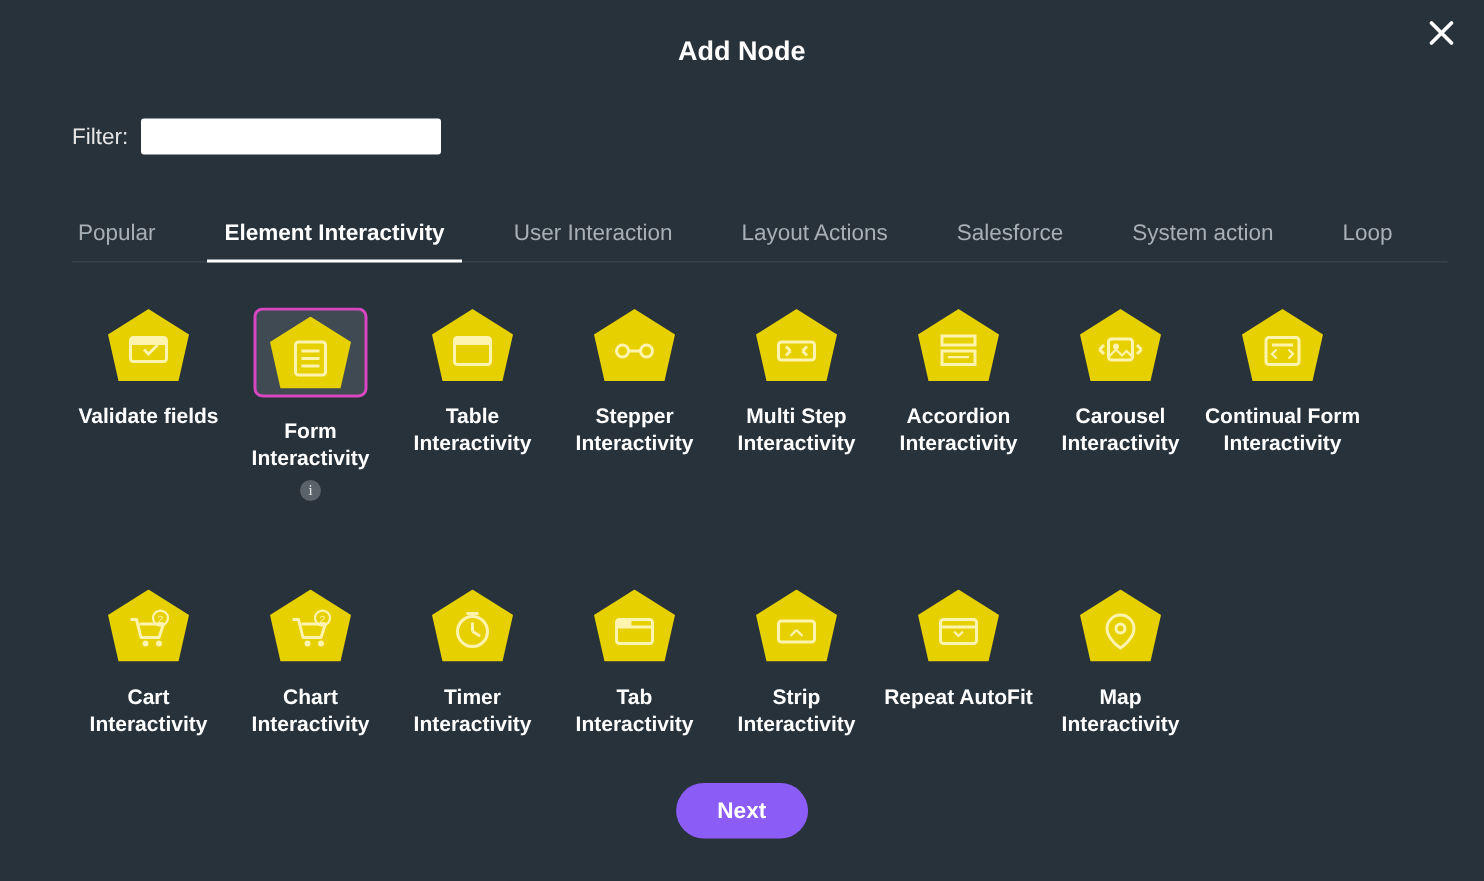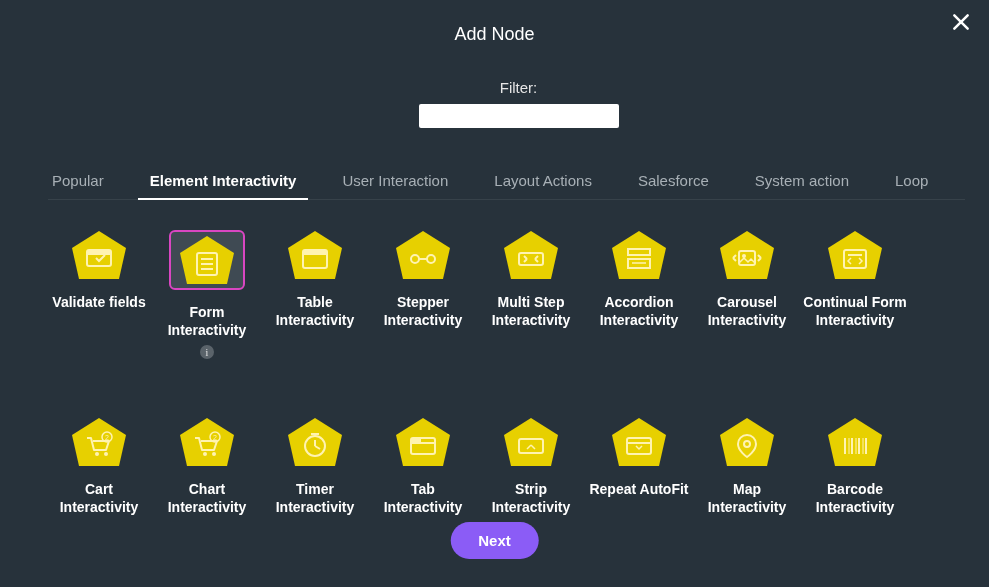--- a/index.html
+++ b/index.html
@@ -18,30 +18,29 @@
     top: 12px;
     right: 18px;
     cursor: pointer;
     background: none;
     border: none;
     padding: 0;
   }
   .close-btn svg { width: 20px; height: 20px; }
   .title {
     text-align: center;
-    font-weight: 400;
+    font-weight: 700;
     font-size: 18px;
     padding-top: 24px;
   }
   .filter-row {
     display: flex;
     align-items: center;
     gap: 8px;
     margin: 34px 0 0 48px;
-    flex-direction: column;
   }
   .filter-label { font-size: 15px; color: #e6e6e6; }
   .filter-input {
     width: 200px;
     height: 24px;
     background: #fff;
     border: none;
     border-radius: 2px;
     padding: 2px 8px;
     font-size: 14px;
@@ -398,36 +397,17 @@
     <polygon points="27,0 54,17 47,48 7,48 0,17" fill="#e7d000"></polygon>
     <g transform="translate(27,28)">
                 <path d="M0 -11 c-5 0 -9 4 -9 9 c0 7 9 13 9 13 s9 -6 9 -13 c0 -5 -4 -9 -9 -9 z" fill="none" stroke="#fff3b0" stroke-width="2"></path>
                 <circle cx="0" cy="-2" r="3" fill="none" stroke="#fff3b0" stroke-width="2"></circle>
               </g>
   </svg>
           </div>
         </div>
         <div class="node-label">Map Interactivity</div>
       </div>
-      <div class="node">
-        <div class="pent-box">
-          <div class="pent">
-            <svg width="54" height="48" viewBox="0 0 54 48">
-    <polygon points="27,0 54,17 47,48 7,48 0,17" fill="#e7d000"></polygon>
-    <g transform="translate(27,28)">
-                <line x1="-10" y1="-8" x2="-10" y2="8" stroke="#fff3b0" stroke-width="2"></line>
-                <line x1="-6" y1="-8" x2="-6" y2="8" stroke="#fff3b0" stroke-width="1"></line>
-                <line x1="-3" y1="-8" x2="-3" y2="8" stroke="#fff3b0" stroke-width="2"></line>
-                <line x1="1" y1="-8" x2="1" y2="8" stroke="#fff3b0" stroke-width="1"></line>
-                <line x1="4" y1="-8" x2="4" y2="8" stroke="#fff3b0" stroke-width="2"></line>
-                <line x1="8" y1="-8" x2="8" y2="8" stroke="#fff3b0" stroke-width="1"></line>
-                <line x1="11" y1="-8" x2="11" y2="8" stroke="#fff3b0" stroke-width="2"></line>
-              </g>
-  </svg>
-          </div>
-        </div>
-        <div class="node-label">Barcode Interactivity</div>
-      </div>
     </div>
 
 </div>
 
 <button class="next-btn">Next</button>
 
 </body></html>

